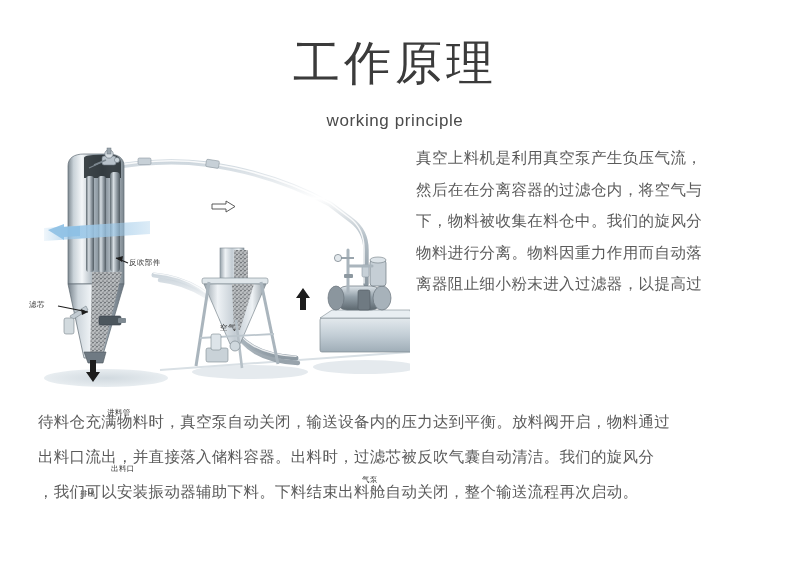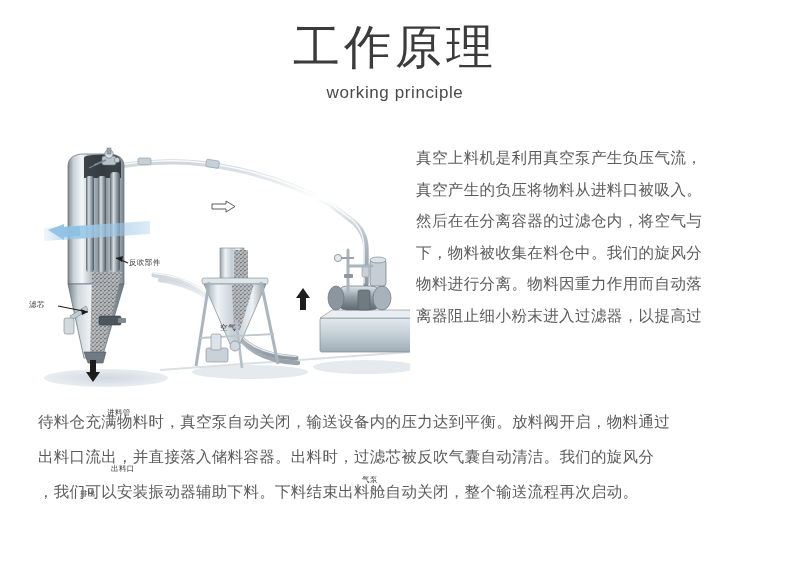--- a/index.html
+++ b/index.html
@@ -22,21 +22,21 @@
     top: 18px;
     width: 790px;
     text-align: center;
   }
   .title {
     font-size: 47px;
     line-height: 58px;
     color: #3b3b3b;
     letter-spacing: 4px;
     font-weight: 400;
-    margin: 0;
+    margin: 16px;
     font-family: "DejaVu Sans", "Liberation Sans", sans-serif;
   }
   .subtitle {
     font-size: 17px;
     line-height: 26px;
     color: #4a4a4a;
     letter-spacing: 0.6px;
     margin: 4px 0 0 0;
     font-weight: 400;
   }
@@ -286,21 +286,20 @@
   <div class="diagram-label lbl-lvxin">滤芯</div>
   <div class="diagram-label lbl-kongqi">空气</div>
   <div class="diagram-label lbl-jinliao">进料管</div>
   <div class="diagram-label lbl-chuliao">出料口</div>
   <div class="diagram-label lbl-paichu">排出</div>
   <div class="diagram-label lbl-qibeng">气泵</div>
 </div>
 
 <div class="desc-block">
   <div class="desc-line">真空上料机是利用真空泵产生负压气流，</div>
-  <div class="desc-line">真空产生的负压将物料从进料口被吸入。</div>
   <div class="desc-line">然后在在分离容器的过滤仓内，将空气与</div>
   <div class="desc-line">下，物料被收集在料仓中。我们的旋风分</div>
   <div class="desc-line">物料进行分离。物料因重力作用而自动落</div>
   <div class="desc-line">离器阻止细小粉末进入过滤器，以提高过</div>
 </div>
 
 <div class="bottom-block">
   <div class="bottom-line">待料仓充满物料时，真空泵自动关闭，输送设备内的压力达到平衡。放料阀开启，物料通过</div>
   <div class="bottom-line">出料口流出，并直接落入储料容器。出料时，过滤芯被反吹气囊自动清洁。我们的旋风分</div>
   <div class="bottom-line">，我们可以安装振动器辅助下料。下料结束出料舱自动关闭，整个输送流程再次启动。</div>

